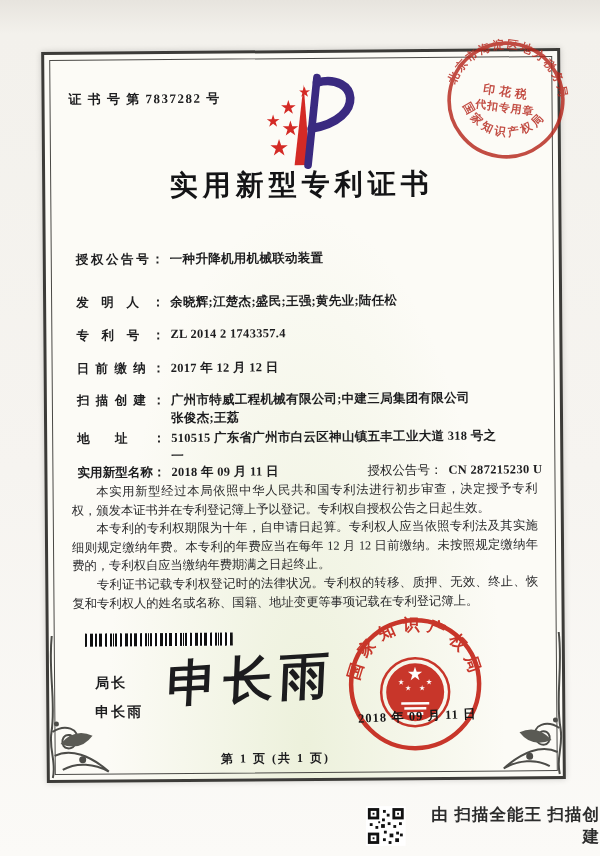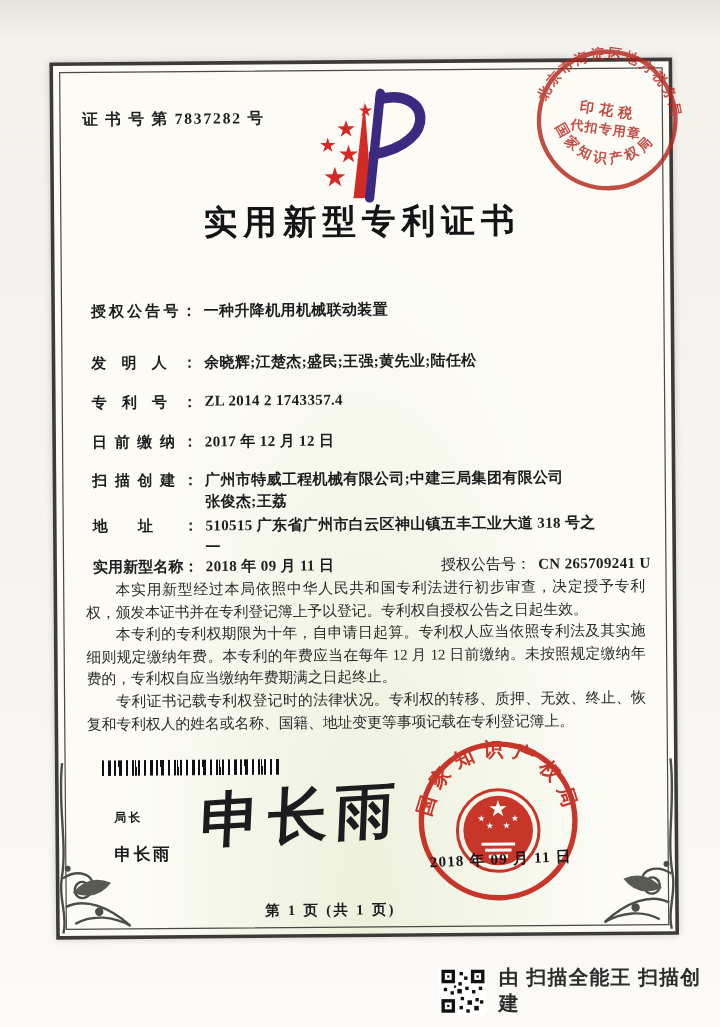--- a/index.html
+++ b/index.html
@@ -50,21 +50,21 @@
   .body-text p{margin:0;text-indent:2em;}
 
   .barcode{
     position:absolute;left:36px;top:579px;width:148px;height:13px;
     background:
       repeating-linear-gradient(90deg,#111 0 2px,transparent 2px 5px),
       repeating-linear-gradient(90deg,#111 0 1px,transparent 1px 7px);
     background-color:#fff;
   }
 
-  .director-title{position:absolute;left:46px;top:620px;font-size:10px;font-weight:700;letter-spacing:2px;}
+  .director-title{position:absolute;left:46px;top:620px;font-size:14px;font-weight:700;letter-spacing:2px;}
   .director-name{position:absolute;left:46px;top:649px;font-size:14px;font-weight:700;letter-spacing:2px;}
   .signature{
     position:absolute;left:118px;top:592px;width:210px;
     font-size:50px;font-weight:600;color:#1c1c1e;
     transform:rotate(-3deg) skewX(-6deg);
     letter-spacing:6px;white-space:nowrap;
   }
 
   .seal{position:absolute;left:296px;top:560px;width:140px;height:140px;opacity:0.93;}
   .seal-date{
@@ -78,21 +78,21 @@
   }
 
   .flourish{position:absolute;bottom:-2px;width:84px;height:150px;}
   .flourish.fl-left{left:-3px;}
   .flourish.fl-right{right:-3px;transform:scaleX(-1);}
 
   .tax-seal{position:absolute;left:444px;top:38px;width:124px;height:124px;opacity:0.82;transform:rotate(8deg);z-index:9;}
 
   .scan-footer{position:absolute;left:366px;top:804px;display:flex;align-items:center;gap:10px;}
   .qr{width:40px;height:40px;}
-  .scan-text{font-size:16.5px;font-weight:600;color:#2c2c2c;letter-spacing:1px;font-family:"Liberation Sans","DejaVu Sans",sans-serif;}
+  .scan-text{font-size:16.5px;font-weight:600;color:#2c2c2c;letter-spacing:1px;font-family:"Liberation Sans","DejaVu Sans",sans-serif;text-align:right;}
 
   .seal-ring-text{font-size:16.5px;font-weight:700;fill:#c5281c;letter-spacing:7px;}
   .tax-text{font-weight:700;fill:#b6271d;}
 </style>
 </head>
 <body>
 
 <div class="page">
 
   <div class="certificate">
@@ -133,21 +133,21 @@
         <span class="flabel">扫描创建：</span><span class="fvalue">广州市特威工程机械有限公司;中建三局集团有限公司</span>
         <span class="fvalue2">张俊杰;王荔</span>
       </div>
       <div class="frow" style="top:376px">
         <span class="flabel">地址：</span><span class="fvalue">510515 广东省广州市白云区神山镇五丰工业大道 318 号之</span>
         <span class="fvalue2">一</span>
       </div>
       <div class="frow" style="top:410px;width:460px">
         <span class="flabel">实用新型名称：</span><span class="fvalue">2018 年 09 月 11 日</span>
         <span class="grant-right">
-          <span style="font-weight:400">授权公告号：</span><span class="fvalue">CN 265709241 U</span>
+          <span style="font-weight:400">授权公告号：</span><span class="fvalue">CN 287215230 U</span>
         </span>
       </div>
     </div>
 
     <div class="body-text">
       <p>本实用新型经过本局依照中华人民共和国专利法进行初步审查，决定授予专利权，颁发本证书并在专利登记簿上予以登记。专利权自授权公告之日起生效。</p>
       <p>本专利的专利权期限为十年，自申请日起算。专利权人应当依照专利法及其实施细则规定缴纳年费。本专利的年费应当在每年 12 月 12 日前缴纳。未按照规定缴纳年费的，专利权自应当缴纳年费期满之日起终止。</p>
       <p>专利证书记载专利权登记时的法律状况。专利权的转移、质押、无效、终止、恢复和专利权人的姓名或名称、国籍、地址变更等事项记载在专利登记簿上。</p>
     </div>
 

